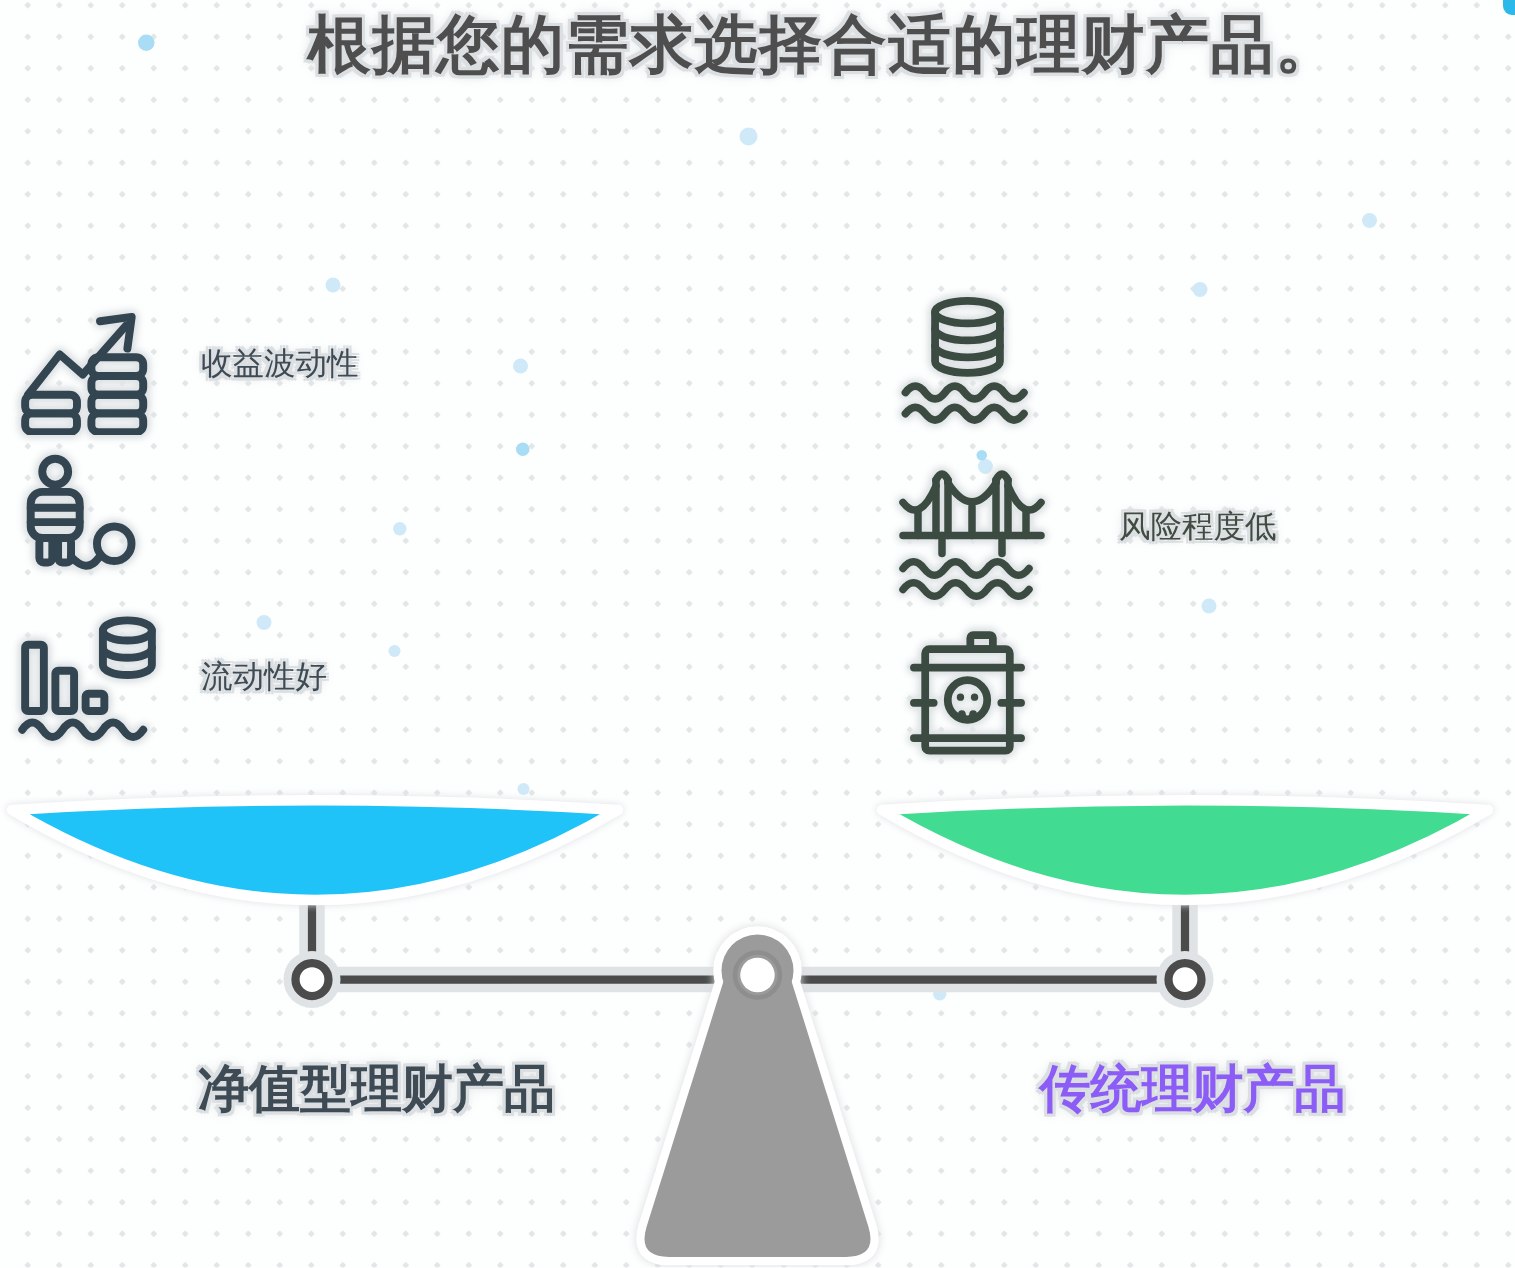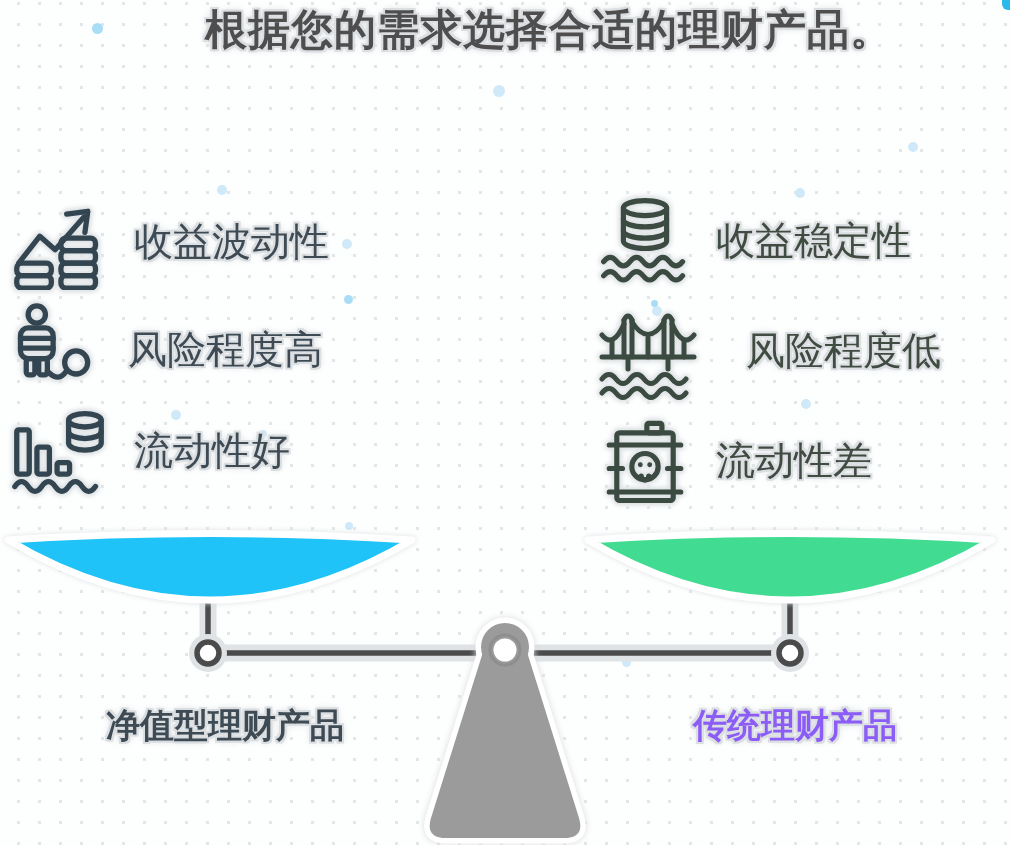--- a/index.html
+++ b/index.html
@@ -19,27 +19,27 @@
   }
   .title{
     position:absolute;top:2px;left:0;width:1010px;text-align:center;
     font-size:42px;font-weight:bold;color:#4e4e4e;letter-spacing:1px;padding-left:44px;
   }
   .feature-row{position:absolute;display:flex;align-items:center;}
   .feature-row .icon{flex:0 0 auto;display:flex;align-items:center;justify-content:center;}
   .feature-row .icon svg{
     filter:drop-shadow(0 0 2px #dfe3e5) drop-shadow(0 0 2px #dfe3e5) drop-shadow(0 0 1.5px #e4e7e9);
   }
-  .feature-row .txt{font-size:39px;font-weight:500;margin-left:24px;white-space:nowrap;}
+  .feature-row .txt{font-size:21px;font-weight:500;margin-left:24px;white-space:nowrap;}
   .left-side .txt{color:#3e4b55;}
   .right-side .txt{color:#404b42;}
   .pan-label{
     position:absolute;font-size:34px;font-weight:600;white-space:nowrap;text-align:center;
   }
-  .pan-label.left{color:#3e4b55;left:80px;top:703px;width:290px;}
+  .pan-label.left{color:#3e4b55;left:80px;top:703px;width:290px;text-align:right;}
   .pan-label.right{color:#8b5cf6;left:655px;top:703px;width:280px;}
   #scale-svg{position:absolute;left:0;top:515px;}
   .bg-dot{position:absolute;border-radius:50%;background:#cfe9f8;}
   .bg-dot.bright{background:#a9ddf5;}
   .corner-mark{position:absolute;right:0;top:0;width:8px;height:10px;background:#2ab9e8;border-radius:0 0 0 6px;}
 </style>
 </head>
 <body>
 
 <div class="title halo">根据您的需求选择合适的理财产品。</div>
@@ -85,21 +85,20 @@
       <circle cx="30" cy="13" r="9"></circle>
       <rect x="13" y="27" width="34" height="32" rx="8"></rect>
       <path d="M13,38 H47"></path>
       <path d="M13,48 H47"></path>
       <rect x="19" y="59" width="9" height="17" rx="3"></rect>
       <rect x="32" y="59" width="9" height="17" rx="3"></rect>
       <path d="M41,72 Q52,84 60,73"></path>
       <circle cx="71" cy="63" r="12"></circle>
     </svg>
   </span>
-  <span class="txt halo">风险程度高</span>
 </div>
 
 <div class="feature-row left-side" style="left:8px;top:402px;height:98px;">
   <span class="icon">
     <svg width="102" height="96" viewBox="0 0 100 100" fill="none" stroke="#334550" stroke-width="5.5" stroke-linecap="round" stroke-linejoin="round">
       <rect x="6" y="28" width="13" height="46" rx="2"></rect>
       <rect x="27" y="46" width="13" height="28" rx="2"></rect>
       <rect x="48" y="62" width="13" height="12" rx="2"></rect>
       <ellipse cx="77" cy="18" rx="17" ry="7"></ellipse>
       <path d="M60,18 V42 a17,7 0 0 0 34,0 V18"></path>
@@ -114,21 +113,20 @@
   <span class="icon">
     <svg width="94" height="100" viewBox="0 0 100 100" fill="none" stroke="#3c4b41" stroke-width="5.5" stroke-linecap="round" stroke-linejoin="round">
       <ellipse cx="50" cy="15" rx="23" ry="8"></ellipse>
       <path d="M27,15 V50 a23,8 0 0 0 46,0 V15"></path>
       <path d="M27,27 a23,8 0 0 0 46,0"></path>
       <path d="M27,39 a23,8 0 0 0 46,0"></path>
       <path d="M6,72 q7,-9 14,0 t14,0 t14,0 t14,0 t14,0 t14,0"></path>
       <path d="M6,87 q7,-9 14,0 t14,0 t14,0 t14,0 t14,0 t14,0"></path>
     </svg>
   </span>
-  <span class="txt halo">收益稳定性</span>
 </div>
 
 <div class="feature-row right-side" style="left:598px;top:301px;height:100px;gap:24px;">
   <span class="icon">
     <svg width="100" height="100" viewBox="0 0 100 100" fill="none" stroke="#3c4b41" stroke-width="5" stroke-linecap="round" stroke-linejoin="round">
       <path d="M4,56 H96"></path>
       <path d="M26,56 V19"></path>
         <path d="M34,56 V19"></path>
       <path d="M26,19 Q30,11 34,19"></path>
       <path d="M66,56 V19"></path>
@@ -157,21 +155,20 @@
       <path d="M12,33 H88"></path>
       <path d="M12,58 H26"></path>
         <path d="M74,58 H88"></path>
       <path d="M12,83 H88"></path>
       <circle cx="50" cy="56" r="14"></circle>
       <circle cx="45" cy="54" r="2.6" fill="#3c4b41" stroke="none"></circle>
       <circle cx="55" cy="54" r="2.6" fill="#3c4b41" stroke="none"></circle>
       <path d="M46,66 a4,4 0 0 0 8,0"></path>
     </svg>
   </span>
-  <span class="txt halo">流动性差</span>
 </div>
 
 <svg id="scale-svg" width="1010" height="330" viewBox="0 515 1010 330">
 
   <g stroke="#e0e3e5" stroke-width="17" stroke-linecap="round" fill="none">
     <path d="M208,653 H790"></path>
     <path d="M208,596 V653"></path>
     <path d="M790,596 V653"></path>
   </g>
 

